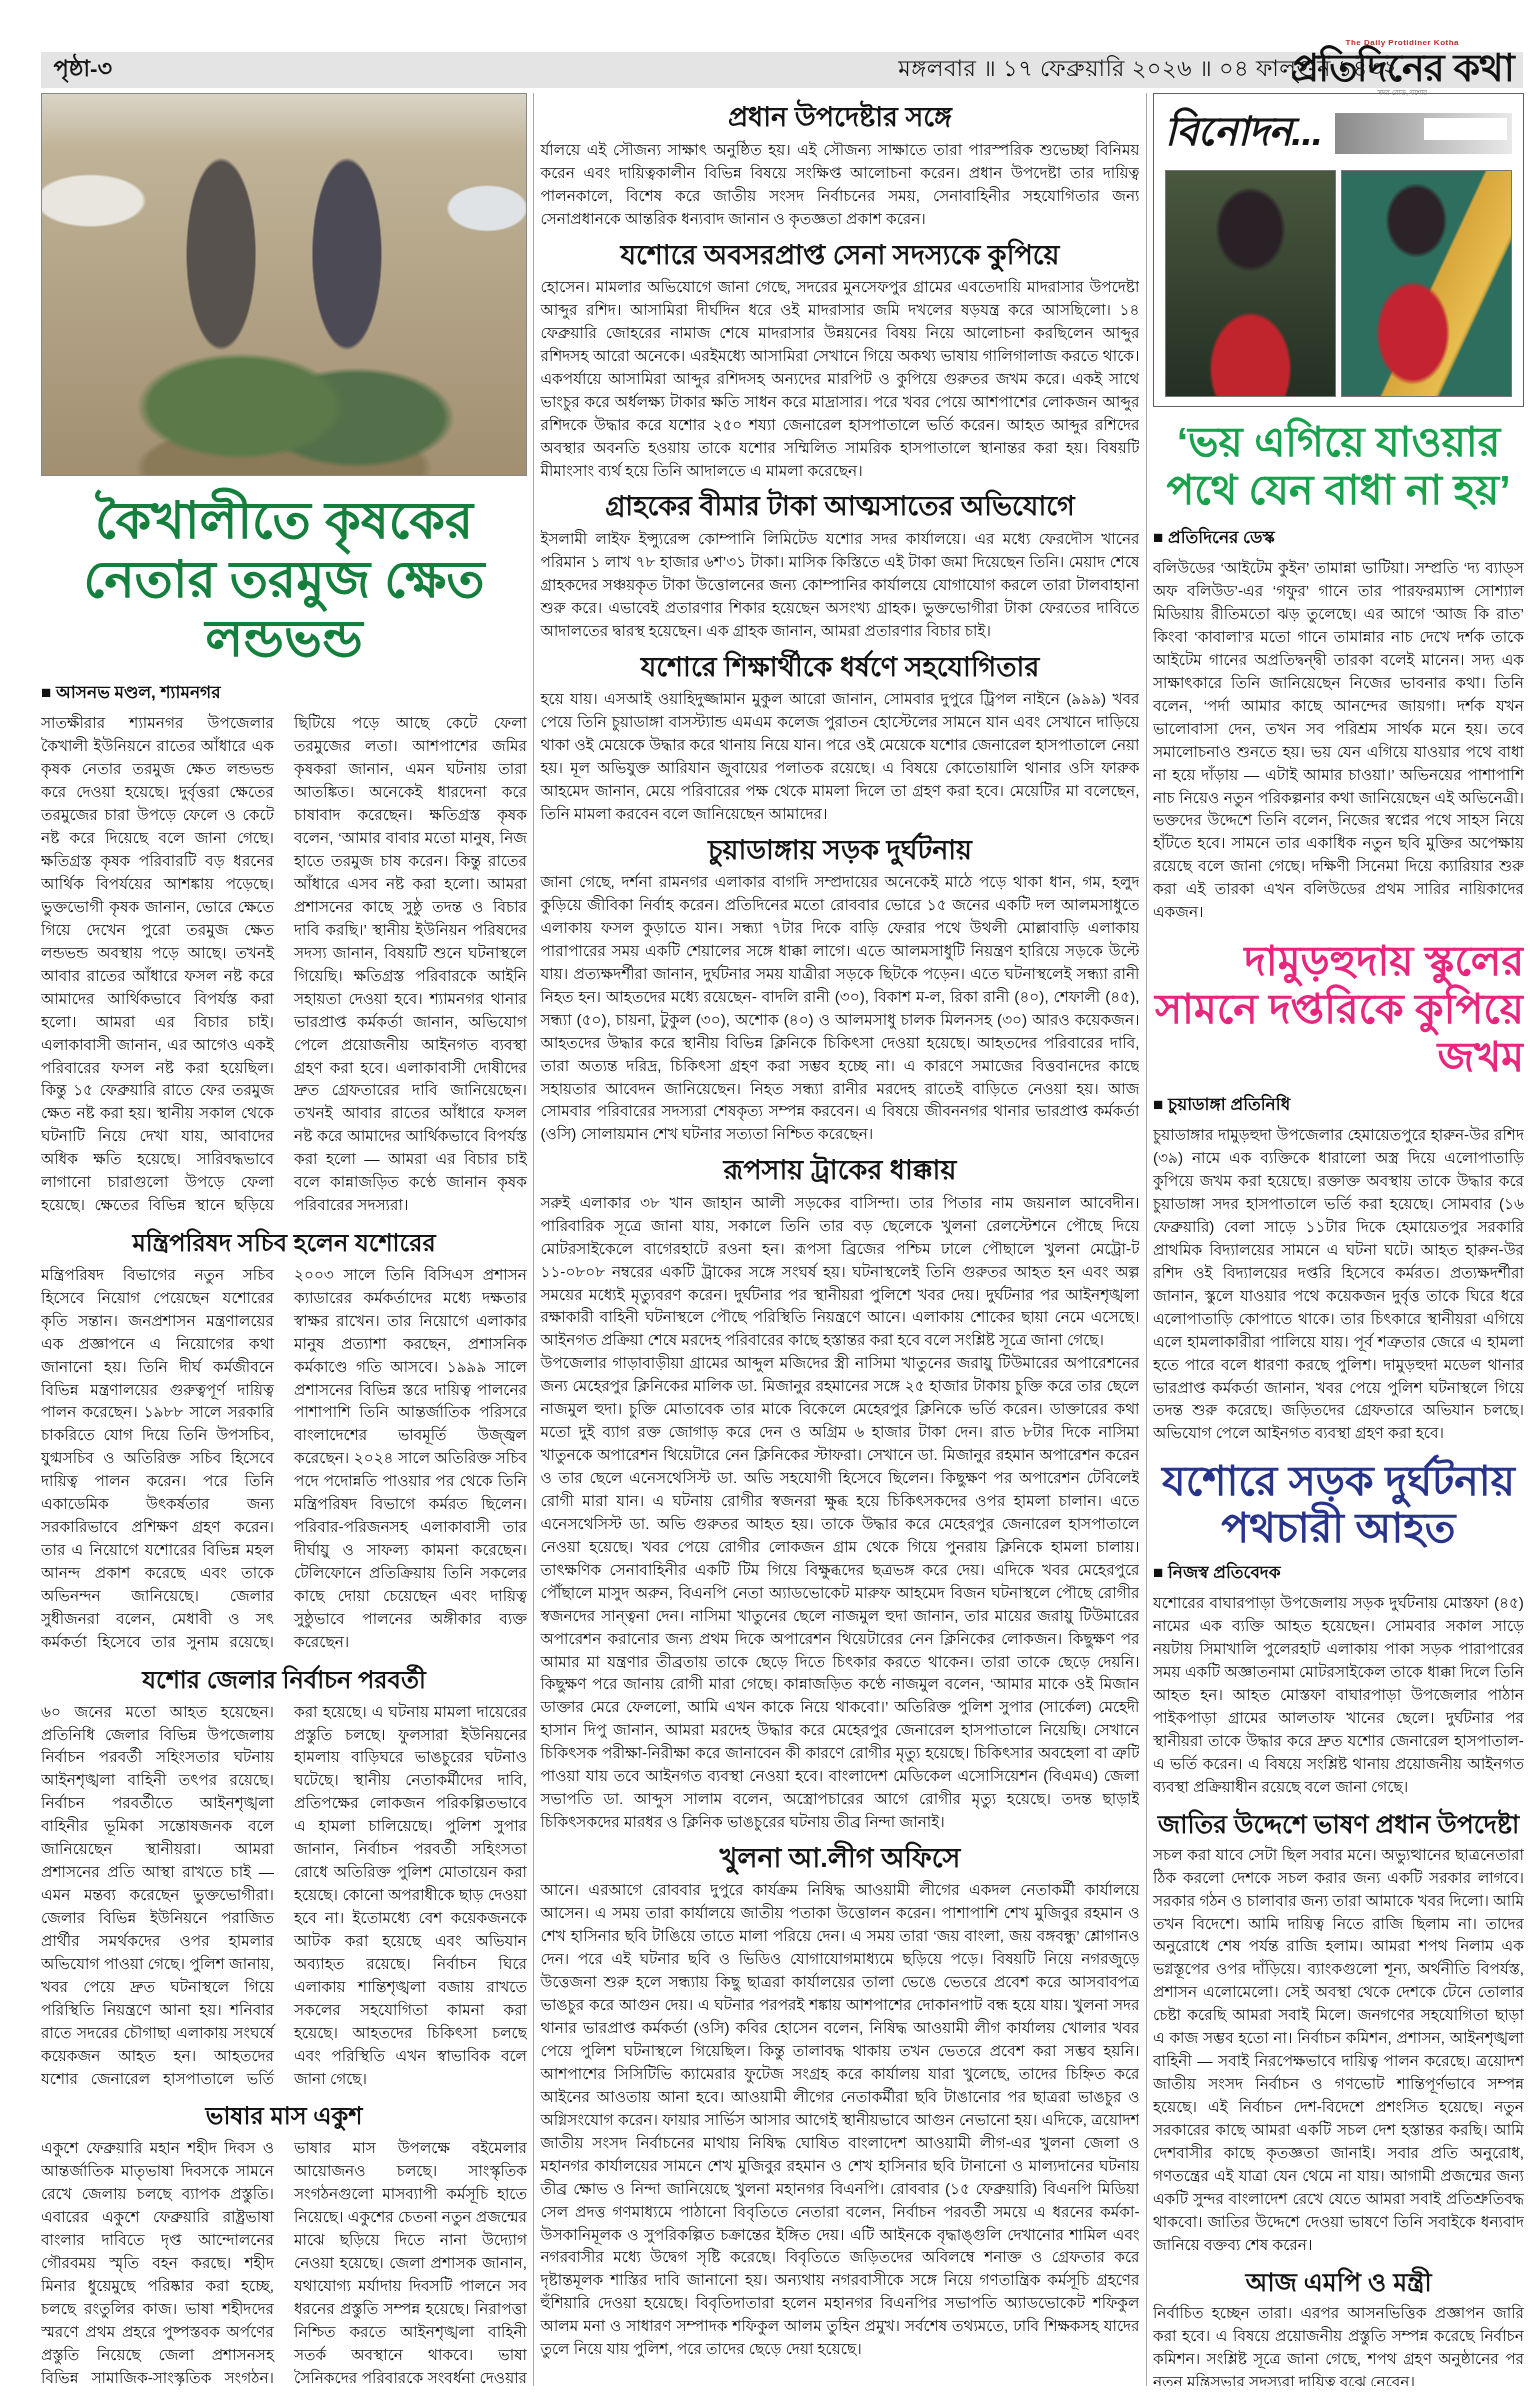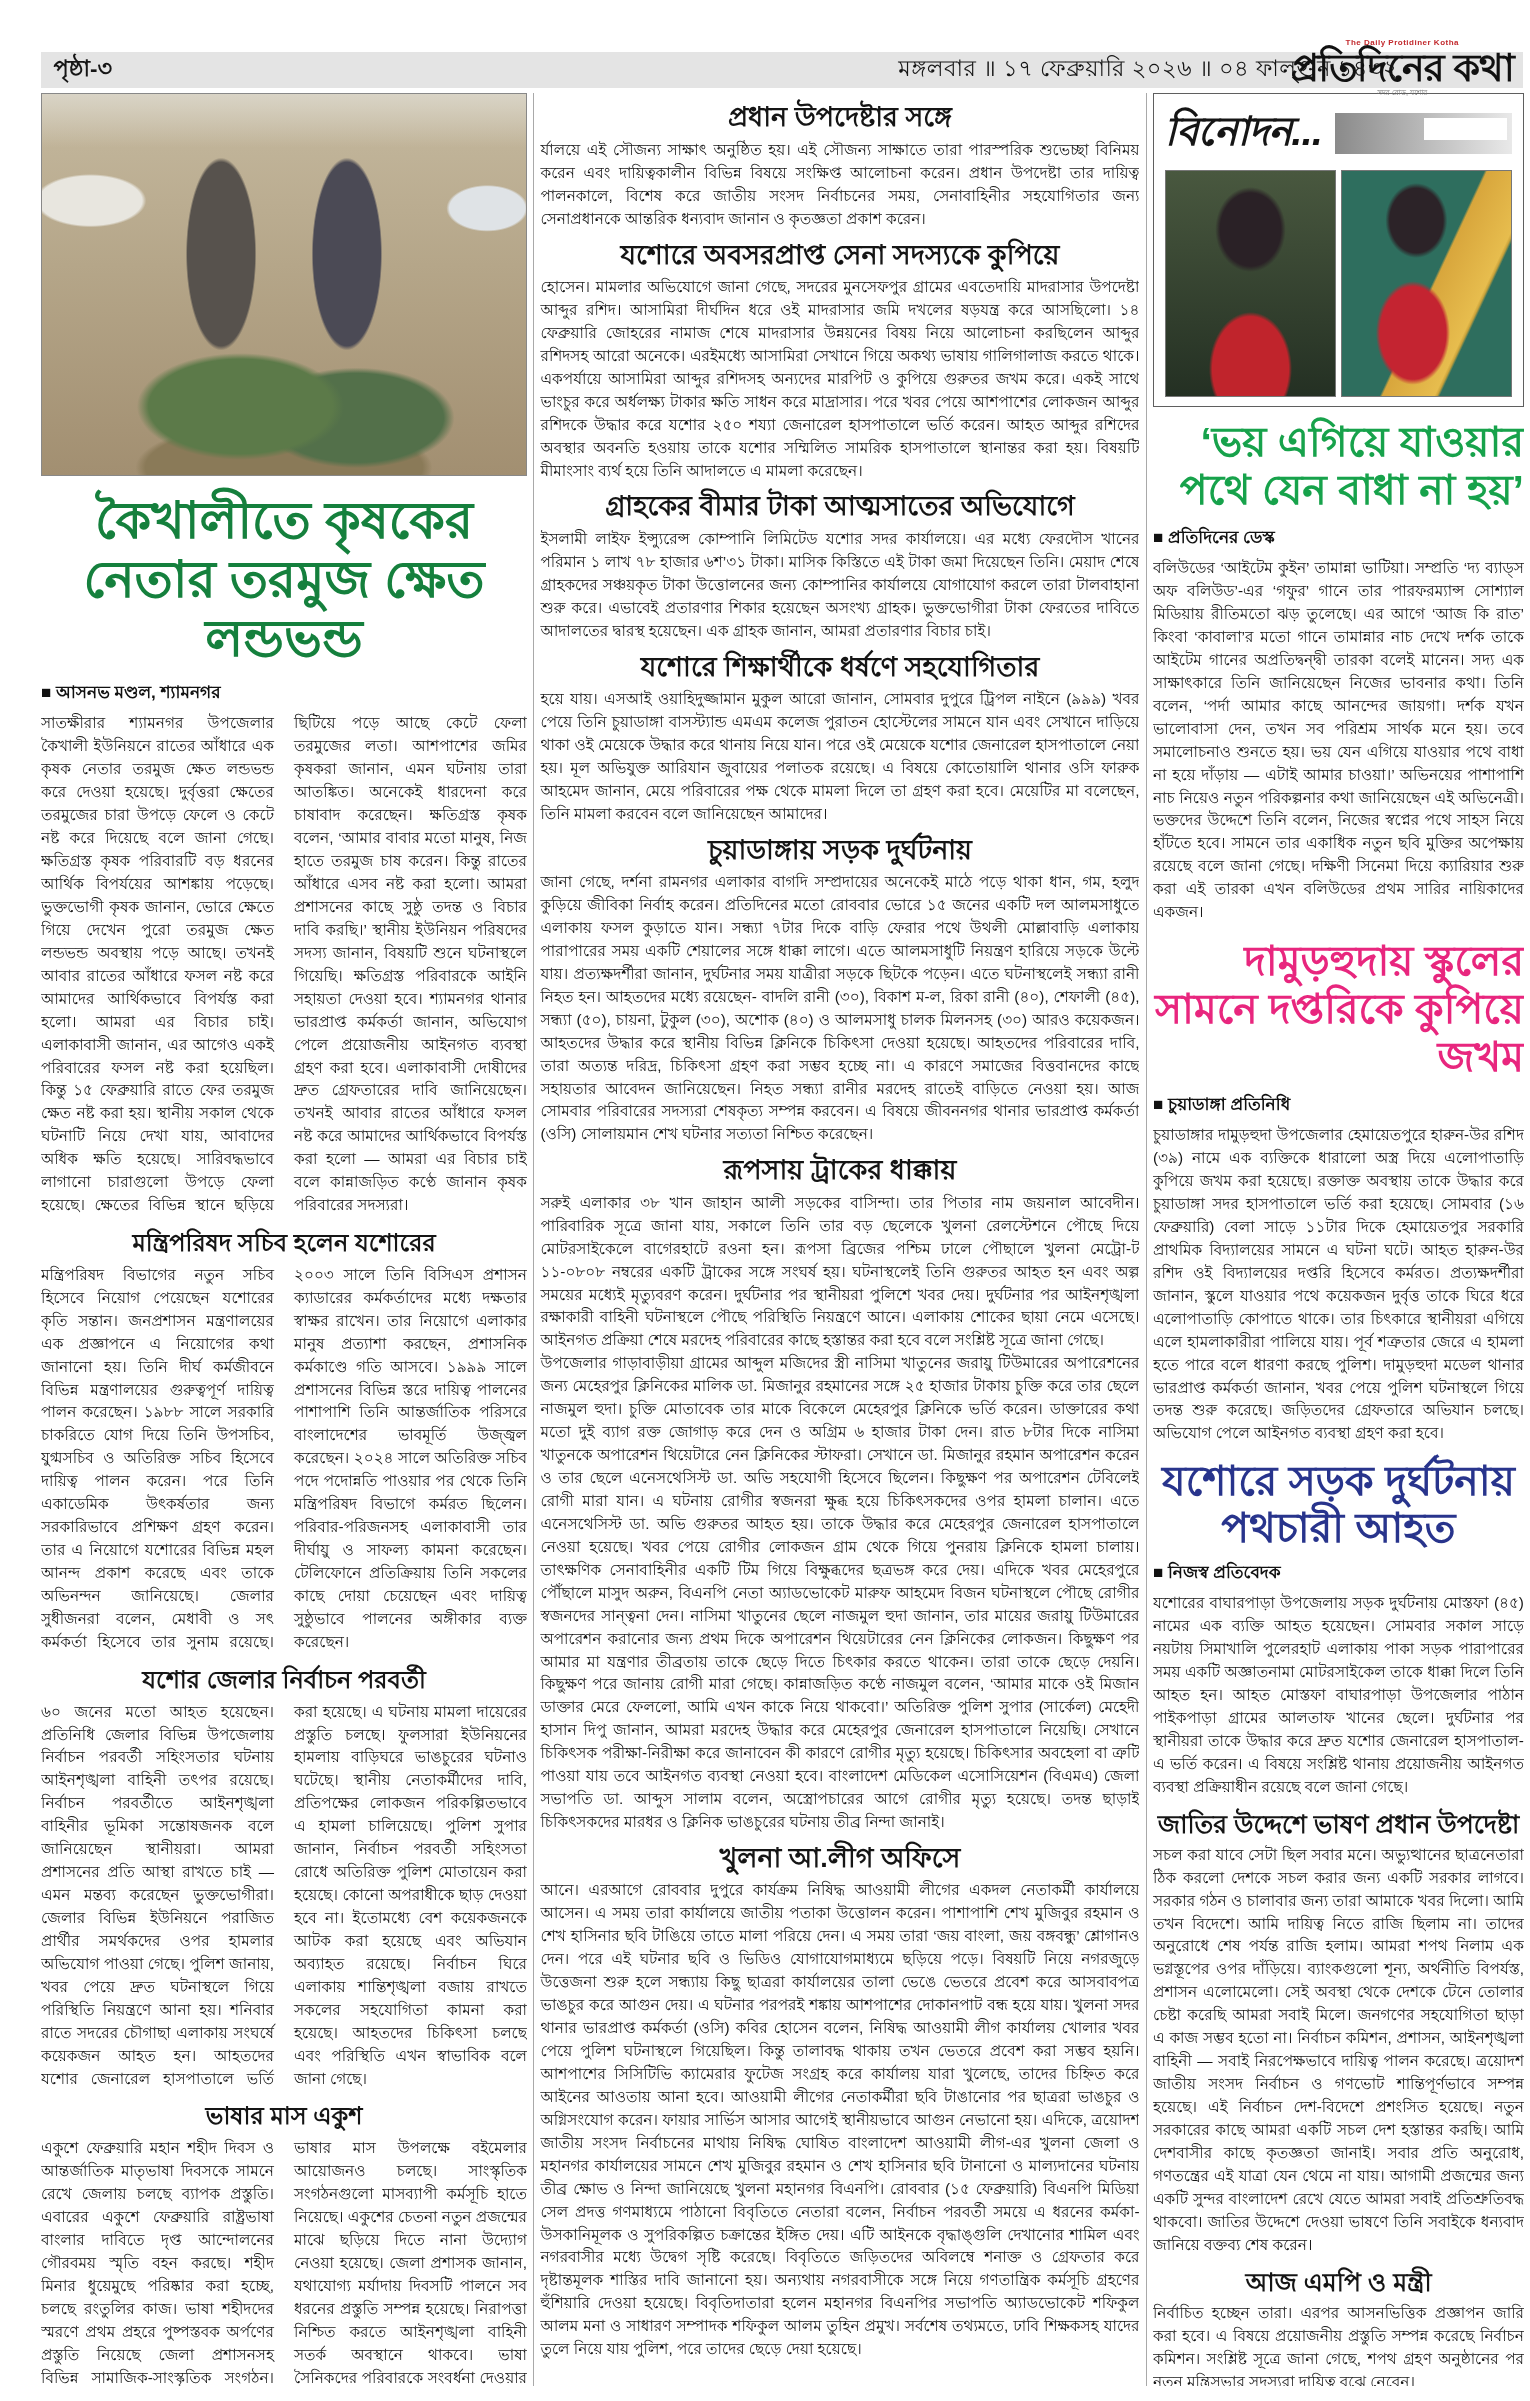--- a/index.html
+++ b/index.html
@@ -55,21 +55,21 @@
   .ent-photos{display:flex;gap:4.5px;height:227px}
   .ent-photo{flex:1;border:0.9px solid #777}
   .ent-photo.p1{background:
       radial-gradient(ellipse 56px 77px at 50% 88%,#c0242c 68%,rgba(0,0,0,0) 74%),
       radial-gradient(ellipse 49px 59px at 50% 26%,#2a2126 62%,rgba(0,0,0,0) 72%),
       linear-gradient(180deg,#49583f,#243023)}
   .ent-photo.p2{background:
       radial-gradient(ellipse 50px 70px at 42% 72%,#c42431 66%,rgba(0,0,0,0) 74%),
       radial-gradient(ellipse 43px 52px at 44% 22%,#2c2328 62%,rgba(0,0,0,0) 72%),
       linear-gradient(115deg,#2e6e5e 52%,#d8a63c 53%,#e7bd4e 72%,#caa23a 73%,#2e6e5e 74%)}
-  .headline-green{color:#17a24b;font-weight:bold;font-size:41px;line-height:1.18;text-align:right;margin:3.6px 0 9px}
+  .headline-green{color:#17a24b;font-weight:bold;font-size:41px;line-height:1.18;text-align:center;margin:3.6px 0 9px}
   .headline-magenta{color:#e8267e;font-weight:bold;font-size:41px;line-height:1.18;text-align:right;margin:12.6px 0 9px}
   .headline-blue{color:#28348c;font-weight:bold;font-size:41px;line-height:1.14;text-align:center;margin:12.6px 0 7.2px}
   .col-right p{font-size:15.3px;line-height:1.5;text-align:justify}
   .r-head{text-align:center;font-weight:bold;font-size:25px;line-height:1.2;margin:10.8px 0 4.5px}
 </style>
 </head>
 <body>
 
 <div class="page">
 

